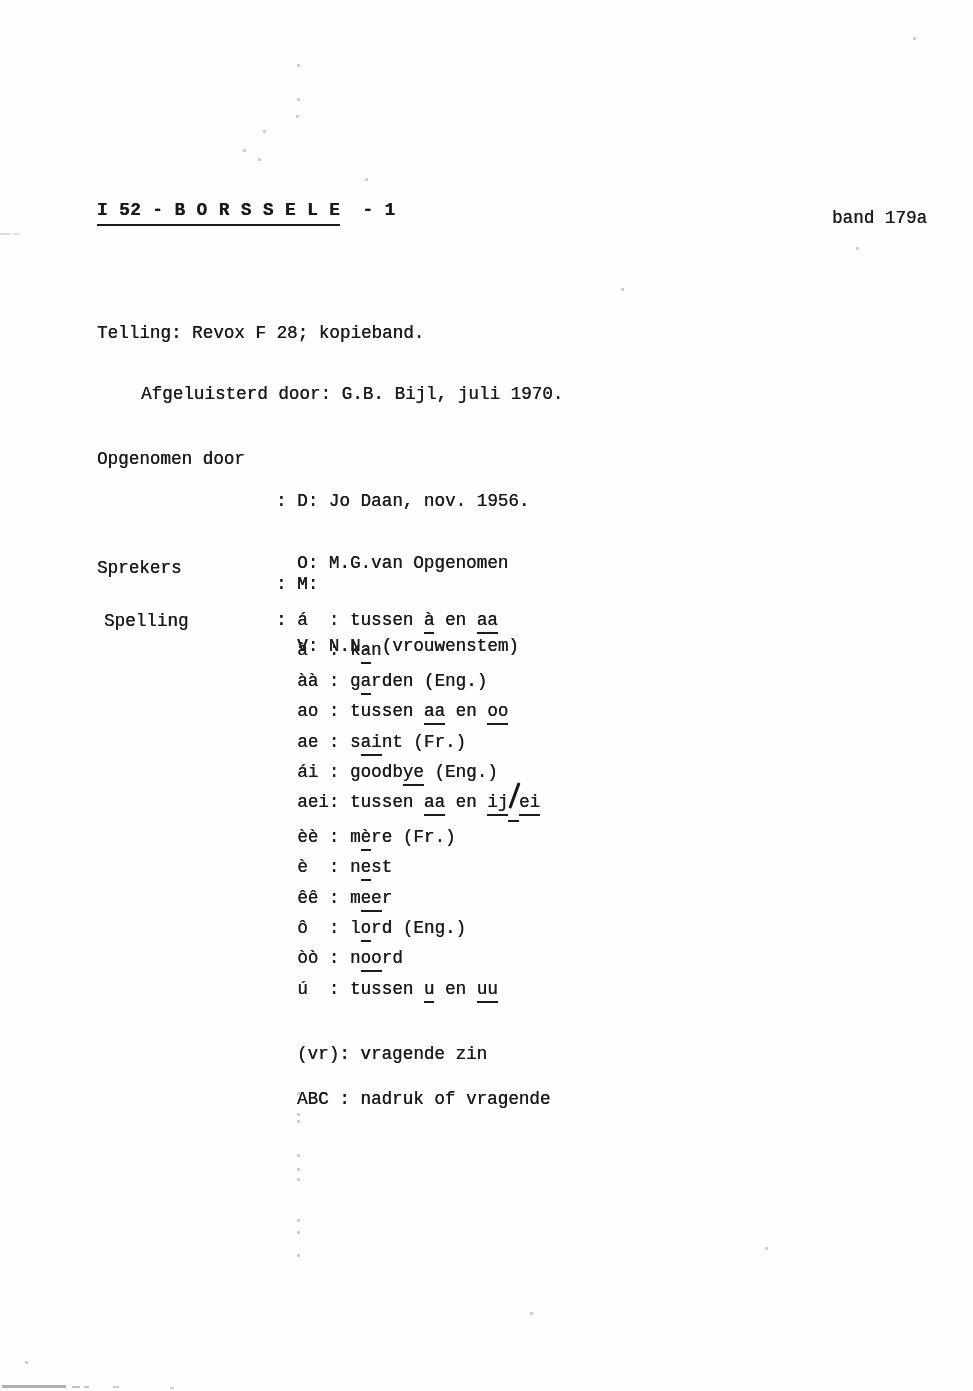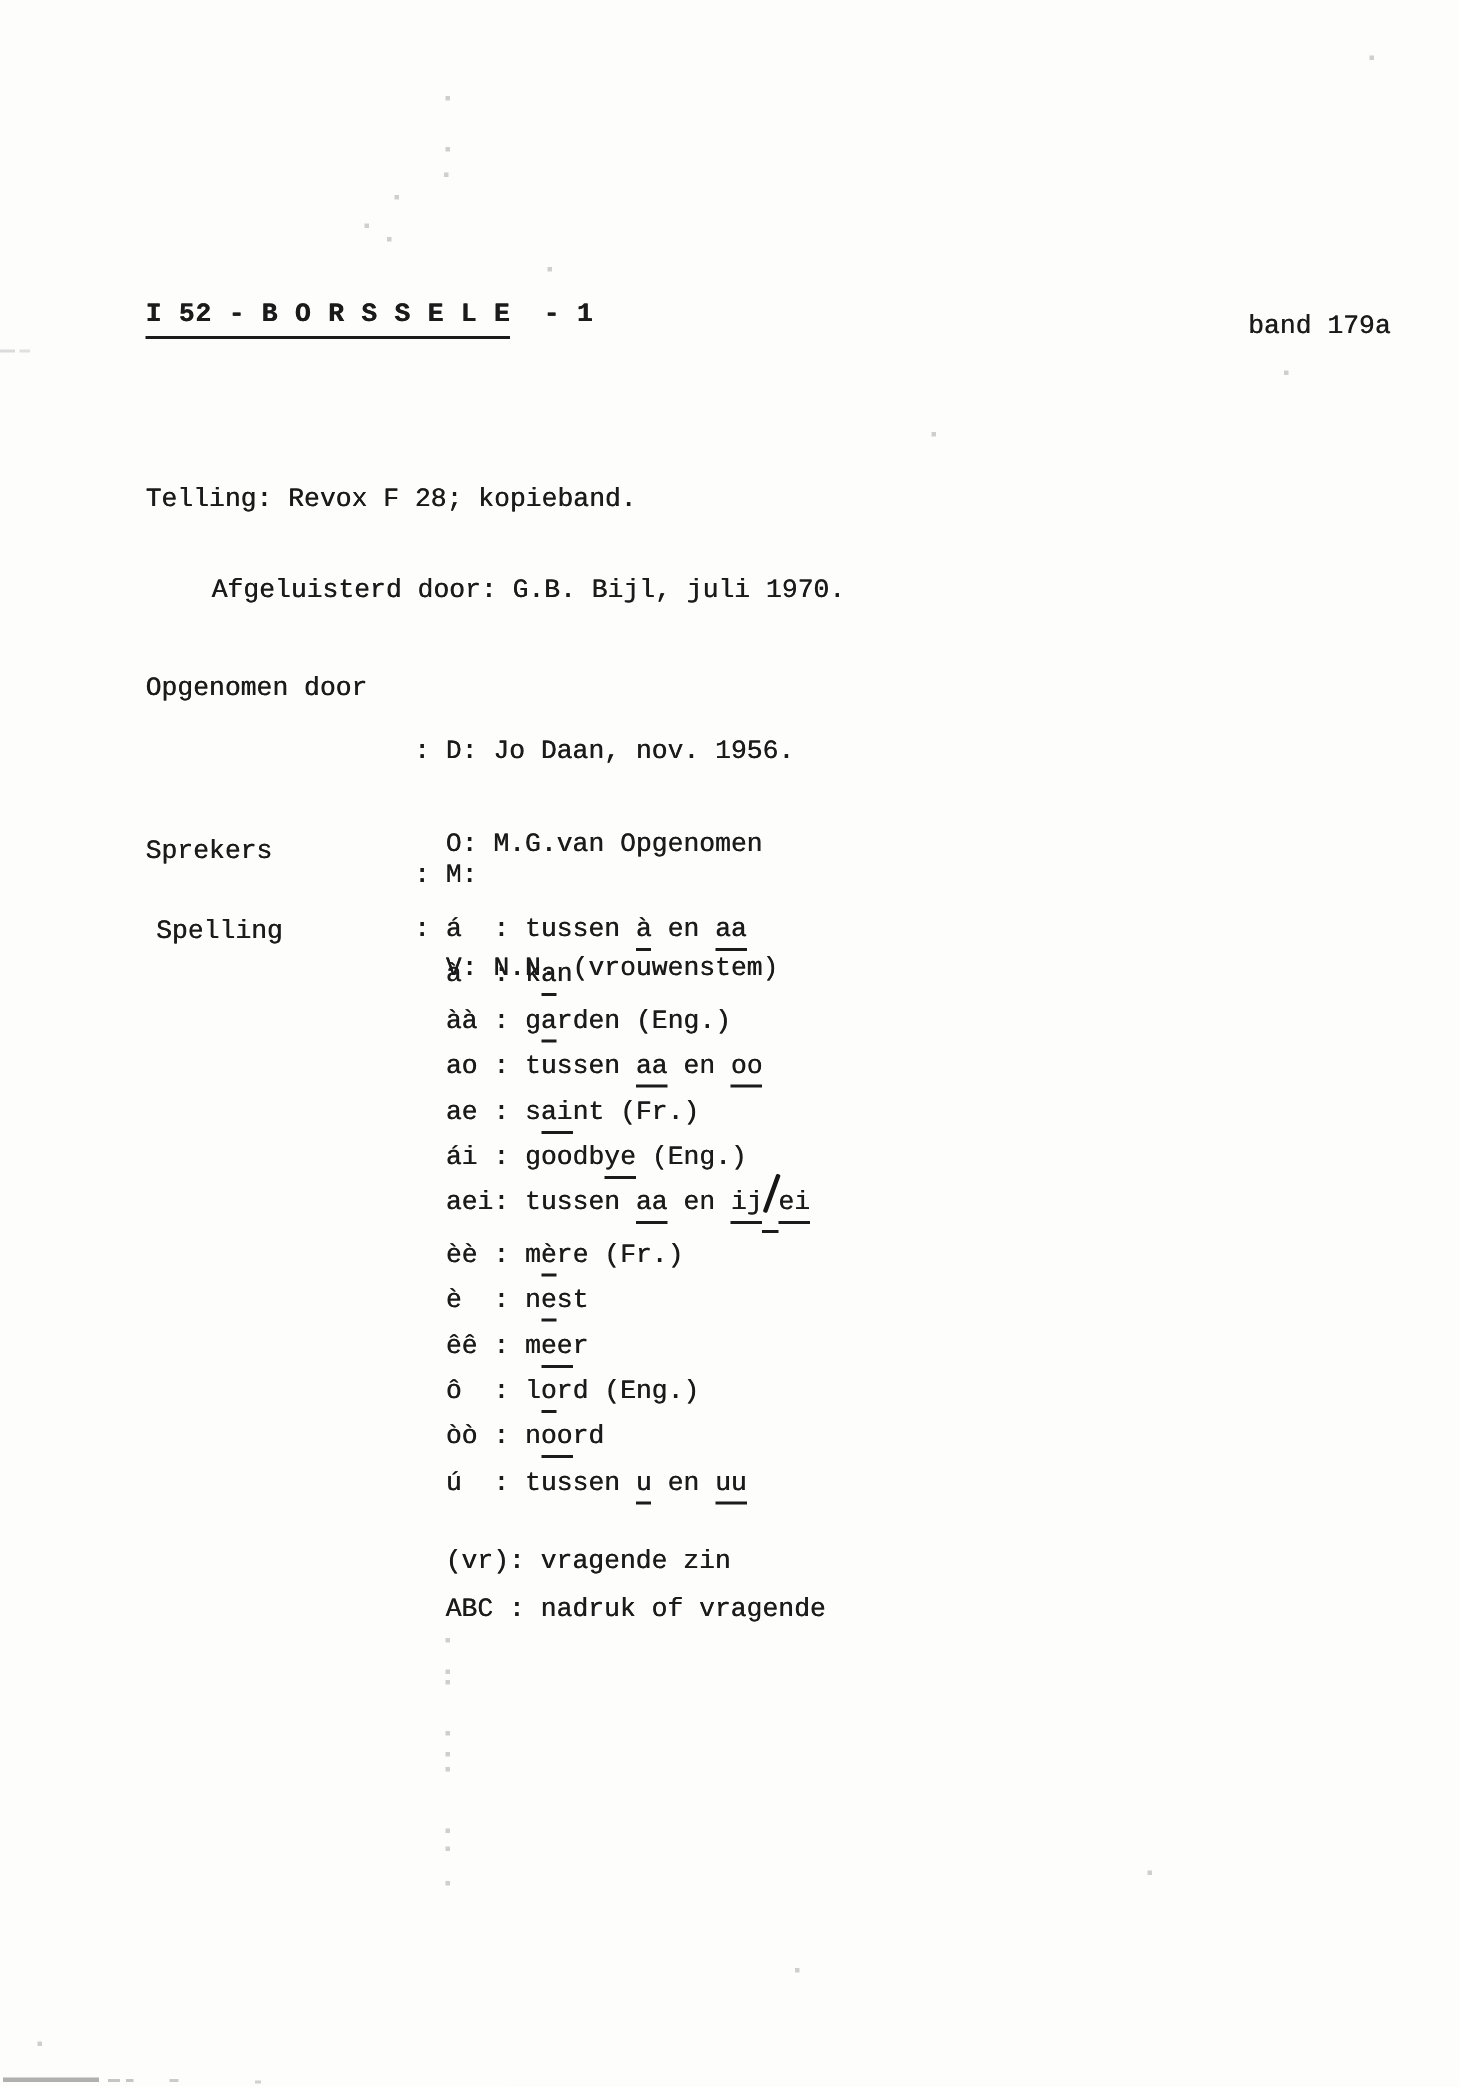--- a/index.html
+++ b/index.html
@@ -35,20 +35,21 @@
     line-height: 20.5px;
   }
   .value div { white-space: pre; }
   .spell-list .spell-line {
     line-height: 30.4px;
     white-space: pre;
   }
   .notes .note-line {
     line-height: 31.5px;
     white-space: pre;
+    margin-top: 13px;
   }
   .u {
     border-bottom: 2px solid #1b1b1b;
     padding-bottom: 2px;
   }
   .hand-slash {
     display: inline-block;
     width: 1ch;
     position: relative;
   }

